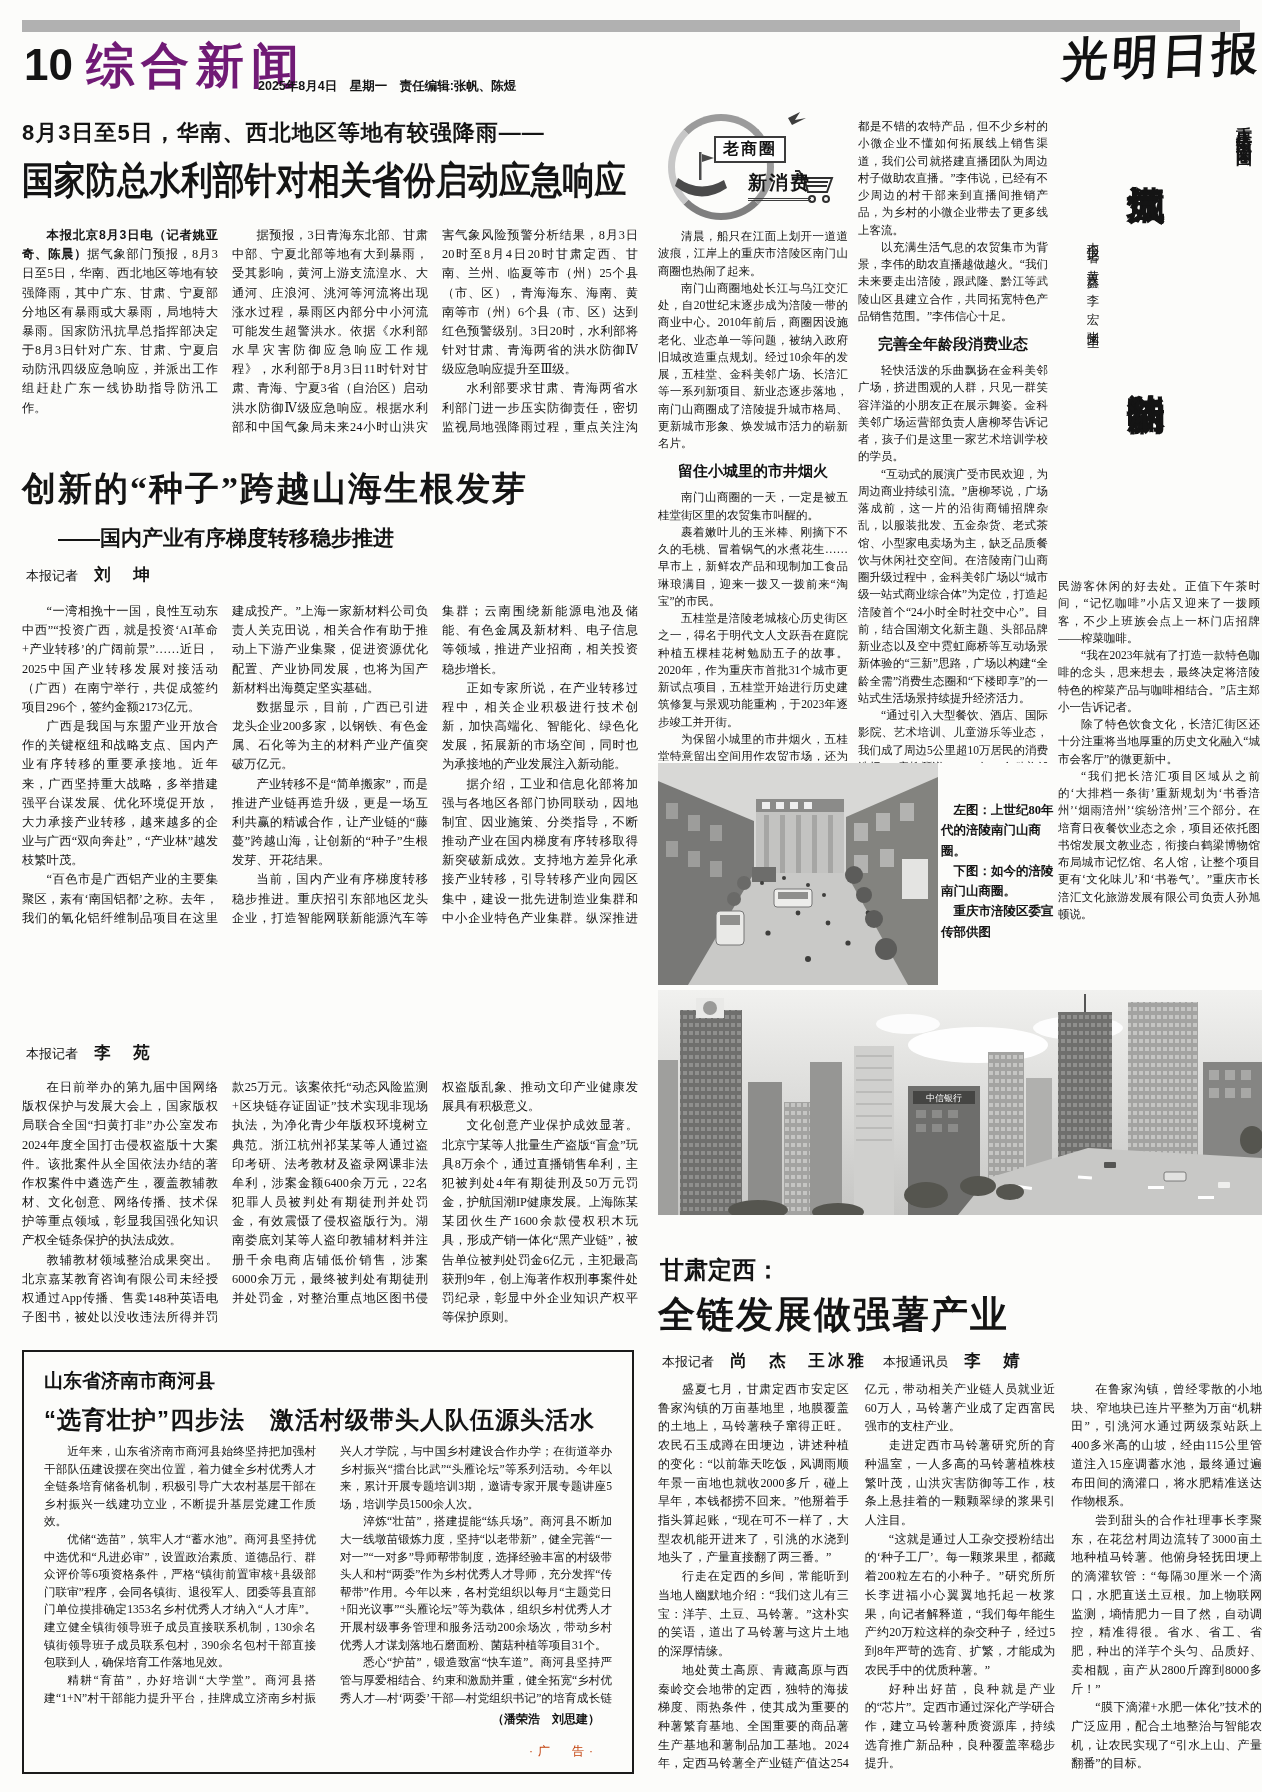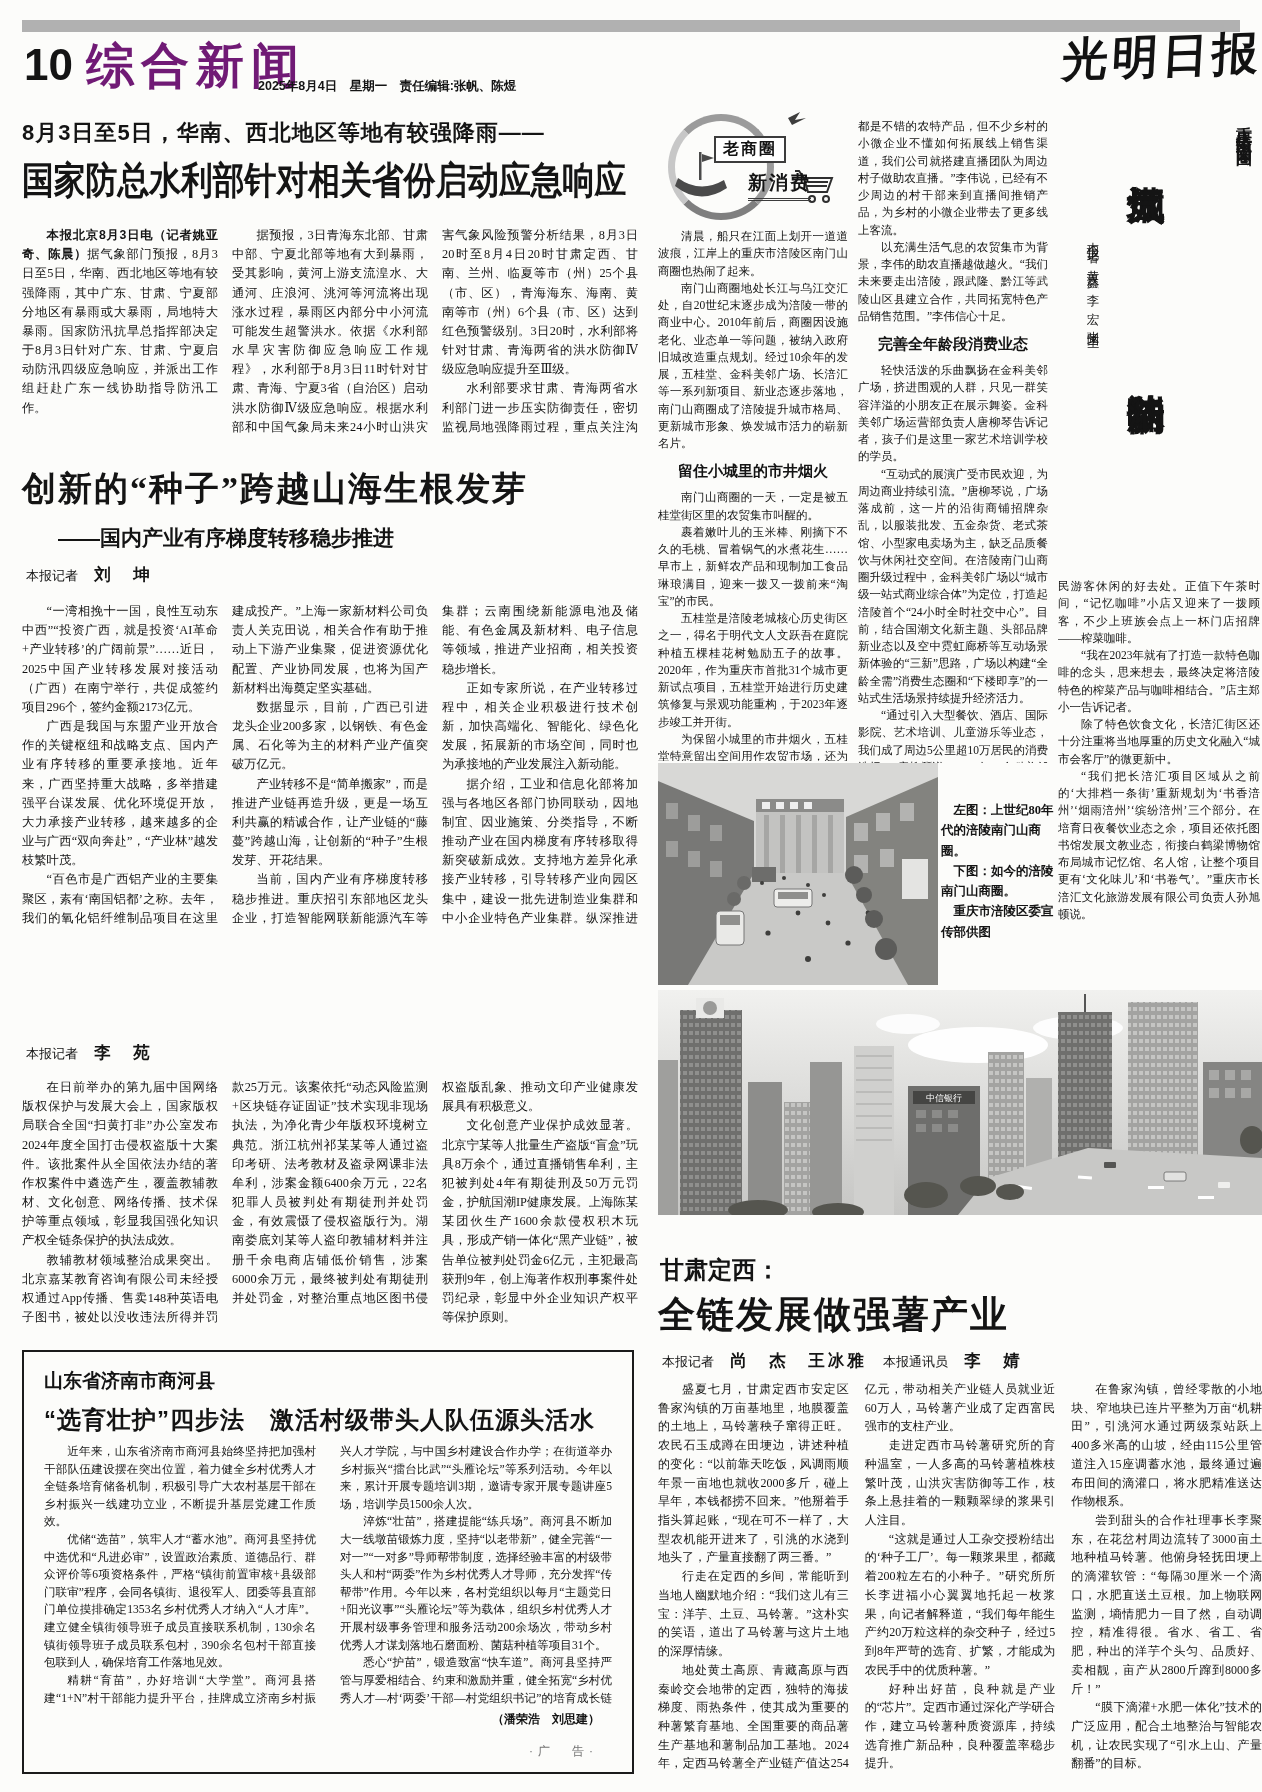--- a/index.html
+++ b/index.html
@@ -34,21 +34,21 @@
   .a3h{position:absolute;left:22px;top:988px;font:900 30px "Liberation Sans","DejaVu Sans",sans-serif;letter-spacing:0.5px;}
   .a3by{left:26px;top:1042px;}
   .a3b{position:absolute;left:22px;top:1078px;width:616px;height:260px;}
   
   .box{position:absolute;left:22px;top:1350px;width:612px;height:424px;border:2px solid #1b1b1b;
        box-sizing:border-box;padding:14px 20px;}
   .boxeyebrow{font:800 19px "Liberation Sans","DejaVu Sans",sans-serif;margin:2px 0 10px;}
   .boxh{font:800 24px "Liberation Sans","DejaVu Sans",sans-serif;letter-spacing:1px;margin-bottom:7px;}
   .boxb{column-count:2;column-gap:24px;height:272px;font-size:11.6px;line-height:1.52;}
   .signoff{position:absolute;right:32px;bottom:44px;font:700 12px "Liberation Sans","DejaVu Sans",sans-serif;}
-  .admark{position:absolute;right:34px;bottom:12px;font:400 12px "Liberation Sans","DejaVu Sans",sans-serif;letter-spacing:5px;color:#737373;}
+  .admark{position:absolute;right:34px;bottom:12px;font:400 12px "Liberation Sans","DejaVu Sans",sans-serif;letter-spacing:5px;color:#c2410c;}
   
   .mcol{position:absolute;overflow:hidden;text-align:justify;font-size:11.5px;line-height:1.5;}
   .mcol p{margin:0;text-indent:2em;}
   .mcol p.cont{text-indent:0;}
   .mcol p.sub{text-indent:0;text-align:center;font:700 15px "Liberation Sans","DejaVu Sans",sans-serif;margin:10px 0 8px;}
   .mc1{left:658px;top:228px;width:190px;height:533px;}
   .mc2{left:858px;top:118px;width:190px;height:645px;}
   .mc3{left:1058px;top:578px;width:202px;height:404px;}
   
   .vblk{position:absolute;left:1058px;top:112px;width:202px;height:460px;}

